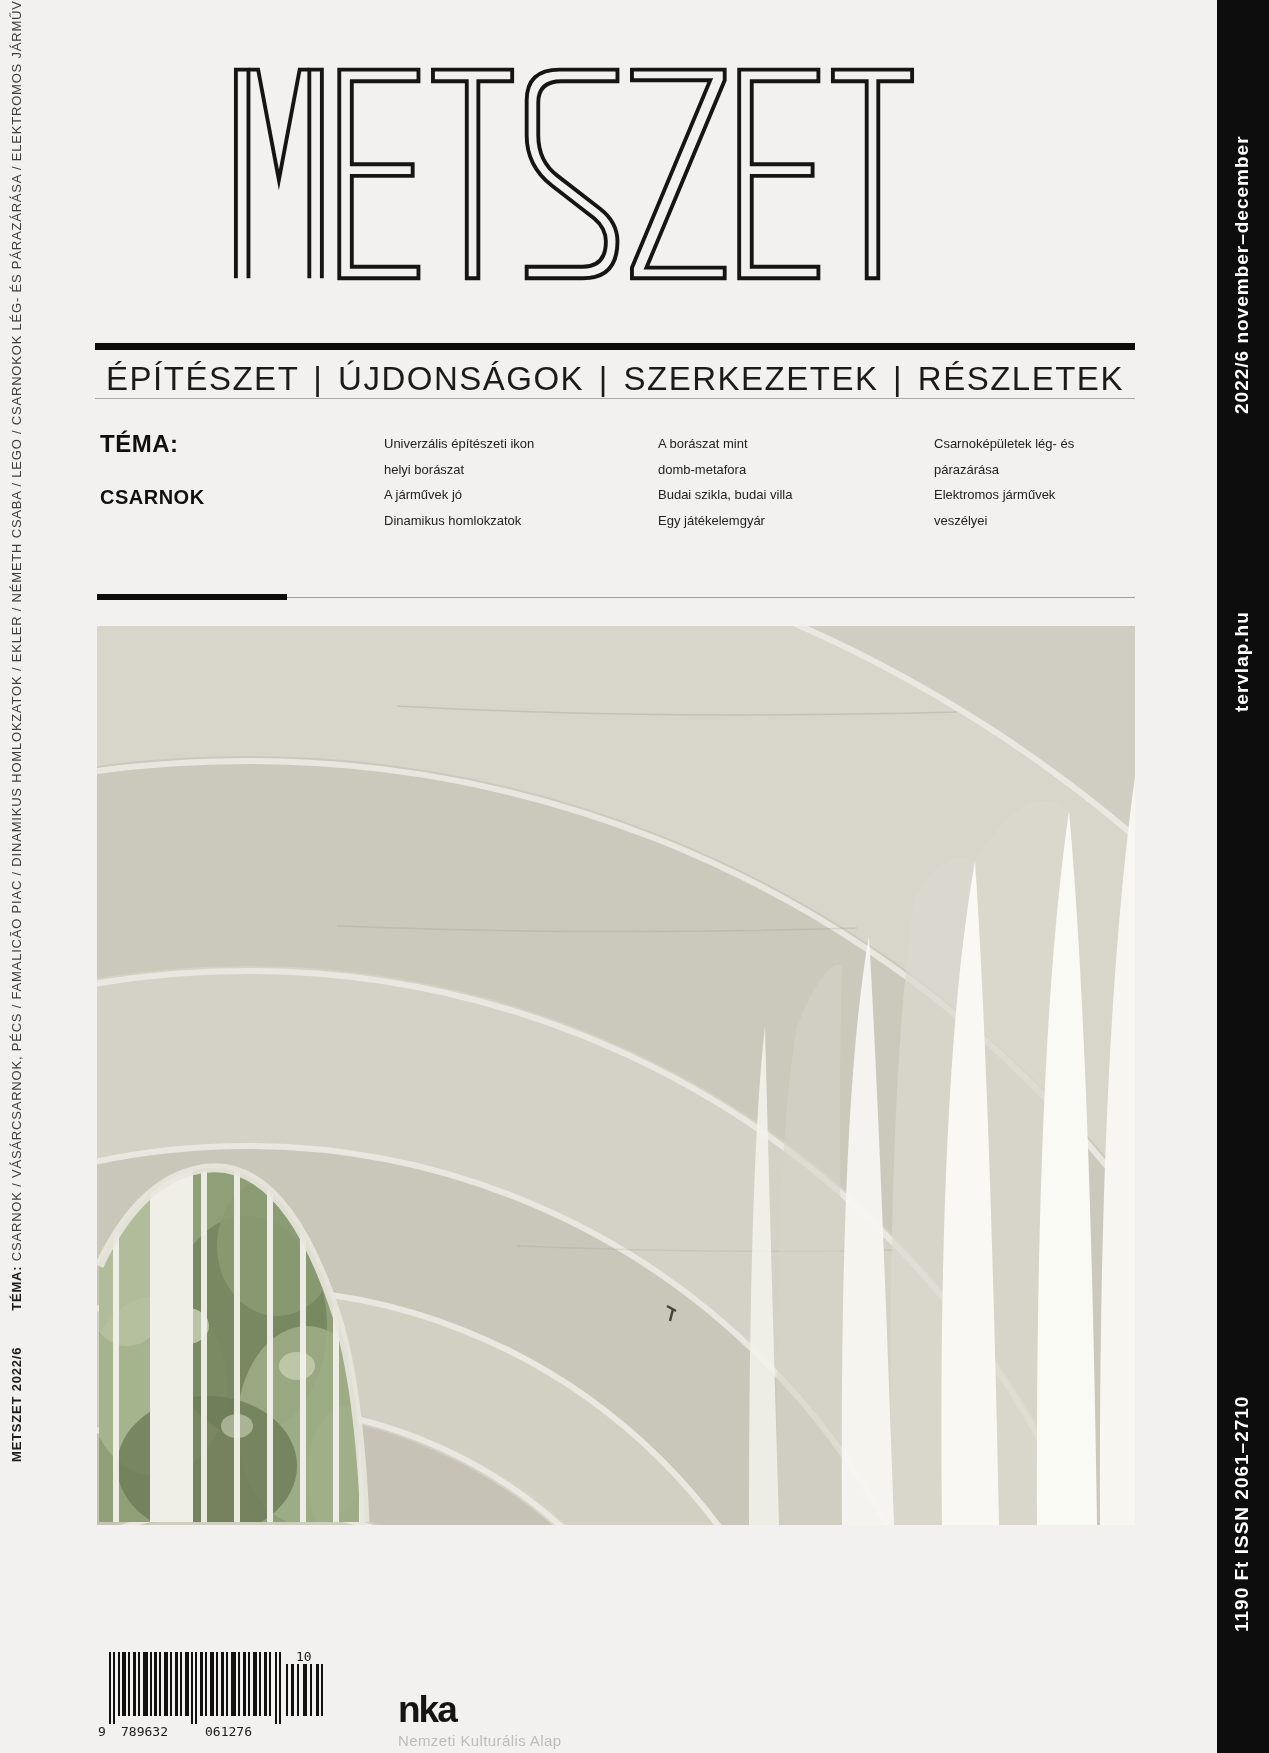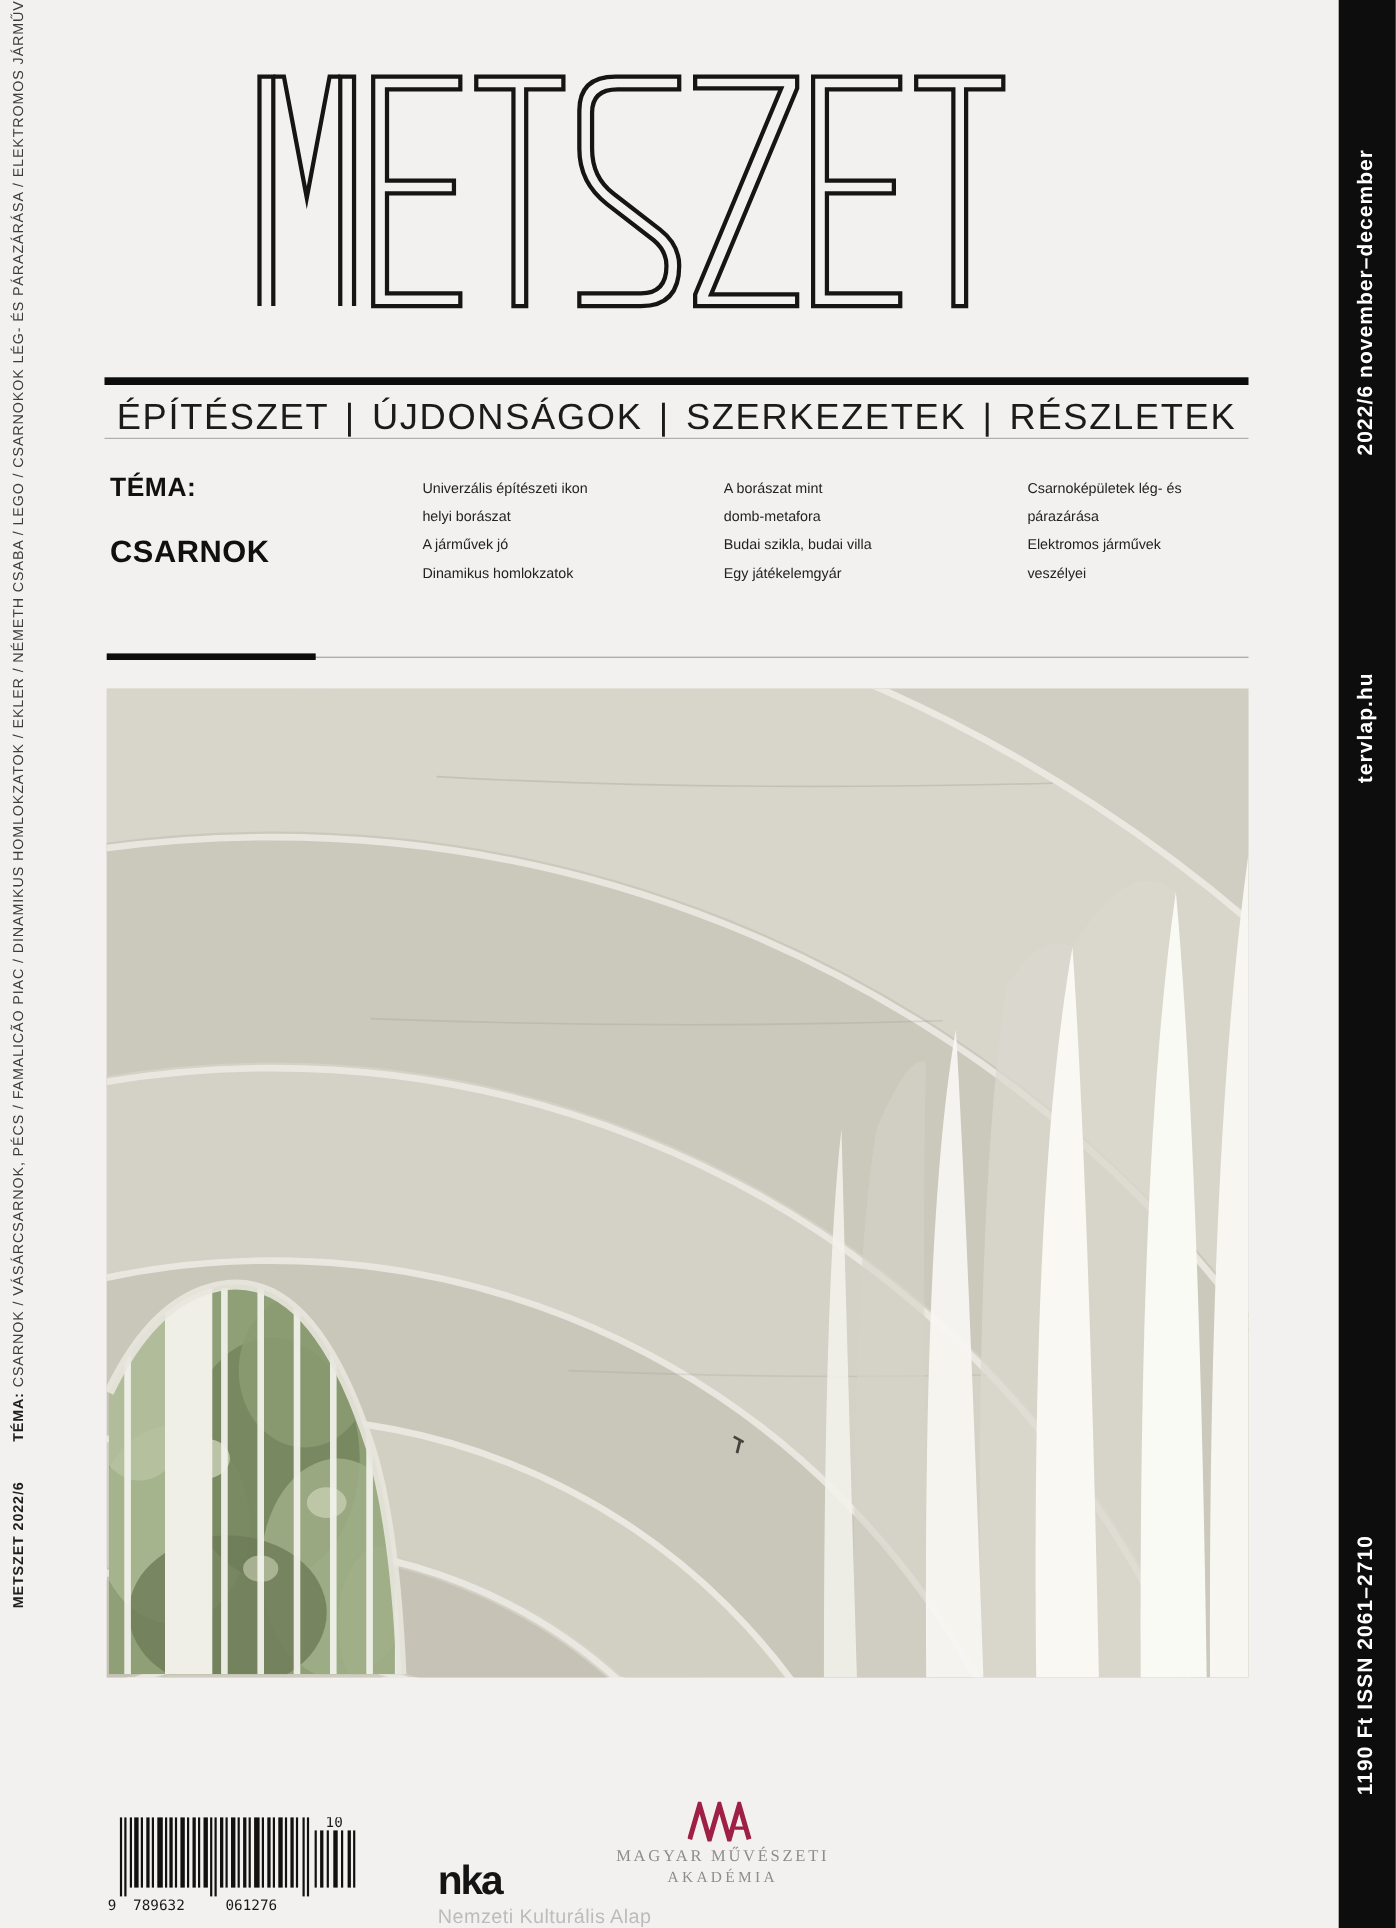--- a/index.html
+++ b/index.html
@@ -18,21 +18,21 @@
   .masthead{left:233px;top:62px;width:682px;height:222px;}
 
   
   .rule-thick{left:95px;top:343px;width:1040px;height:7px;background:#0c0c0c;}
   .subtitle{left:95px;top:360px;width:1040px;text-align:center;font-size:33px;
             letter-spacing:1.5px;word-spacing:4px;color:#1b1b1b;}
   .rule-thin{left:95px;top:398px;width:1040px;height:1px;background:#a8a8a8;}
 
   
   .theme-label{left:100px;top:430px;font-size:24px;font-weight:bold;letter-spacing:.5px;color:#101010;}
-  .theme-value{left:100px;top:486px;font-size:28px;font-weight:bold;letter-spacing:.5px;color:#101010;}
+  .theme-value{left:100px;top:486px;font-size:20px;font-weight:bold;letter-spacing:.5px;color:#101010;}
   .artcol{top:431px;font-size:13px;line-height:25.5px;color:#222;}
   .artcol div{white-space:nowrap;}
   .col1{left:384px;} .col2{left:658px;} .col3{left:934px;}
 
   
   .rule2-thin{left:97px;top:597px;width:1038px;height:1px;background:#9d9d9d;}
   .rule2-black{left:97px;top:594px;width:190px;height:6px;background:#0c0c0c;}
 
   
   .photo{left:97px;top:626px;width:1038px;height:899px;}
@@ -42,21 +42,21 @@
   .spine-right{color:#fff;font-weight:bold;font-size:19px;letter-spacing:1px;}
   .sr-issue{left:1231px;top:414px;}
   .sr-site{left:1231px;top:712px;}
   .sr-price{left:1231px;top:1632px;}
 
   
   .barcode{left:95px;top:1652px;width:240px;height:86px;}
   .bc-digits{font-family:"DejaVu Sans Mono",monospace;font-size:13px;fill:#1a1a1a;}
   .nka{left:398px;top:1664px;width:150px;}
   .nka-mark{font-size:37px;font-weight:bold;letter-spacing:-2px;color:#141414;line-height:36px;margin-top:28px;}
-  .nka-caption{font-size:18px;color:#bcbcbc;letter-spacing:.4px;margin-top:4px;white-space:nowrap;}
+  .nka-caption{font-size:15px;color:#bcbcbc;letter-spacing:.4px;margin-top:4px;white-space:nowrap;}
   .mma{left:557px;top:1638px;width:200px;text-align:center;}
   .mma svg{display:block;margin:0 auto;}
   .mma-l1{font-family:"Liberation Serif",serif;font-size:15px;letter-spacing:2.5px;color:#8d8d8d;margin-top:6px;white-space:nowrap;}
   .mma-l2{font-family:"Liberation Serif",serif;font-size:14px;letter-spacing:3px;color:#8d8d8d;margin-top:3px;}
 </style>
 </head>
 <body>
 
 <div id="canvas">
 
@@ -252,22 +252,14 @@
     <text class="bc-digits" x="26" y="84">789632</text>
     <text class="bc-digits" x="110" y="84">061276</text>
     <text class="bc-digits" x="201" y="9">10</text>
   </svg>
 
   <div class="abs nka">
     <div class="nka-mark">nka</div>
     <div class="nka-caption">Nemzeti Kulturális Alap</div>
   </div>
 
-  <div class="abs mma">
-    <svg width="64" height="36" viewBox="0 0 64 36">
-      <polyline points="2,34 11,3 20,34 29,3 38,34 47,3 56,34" fill="none" stroke-width="4.5" stroke="#9e2044"></polyline>
-      <line x1="43" y1="24" x2="52" y2="24" stroke-width="3" stroke="#9e2044"></line>
-    </svg>
-    <div class="mma-l1">MAGYAR MŰVÉSZETI</div>
-    <div class="mma-l2">AKADÉMIA</div>
-  </div>
 
 </div>
 
 </body></html>

